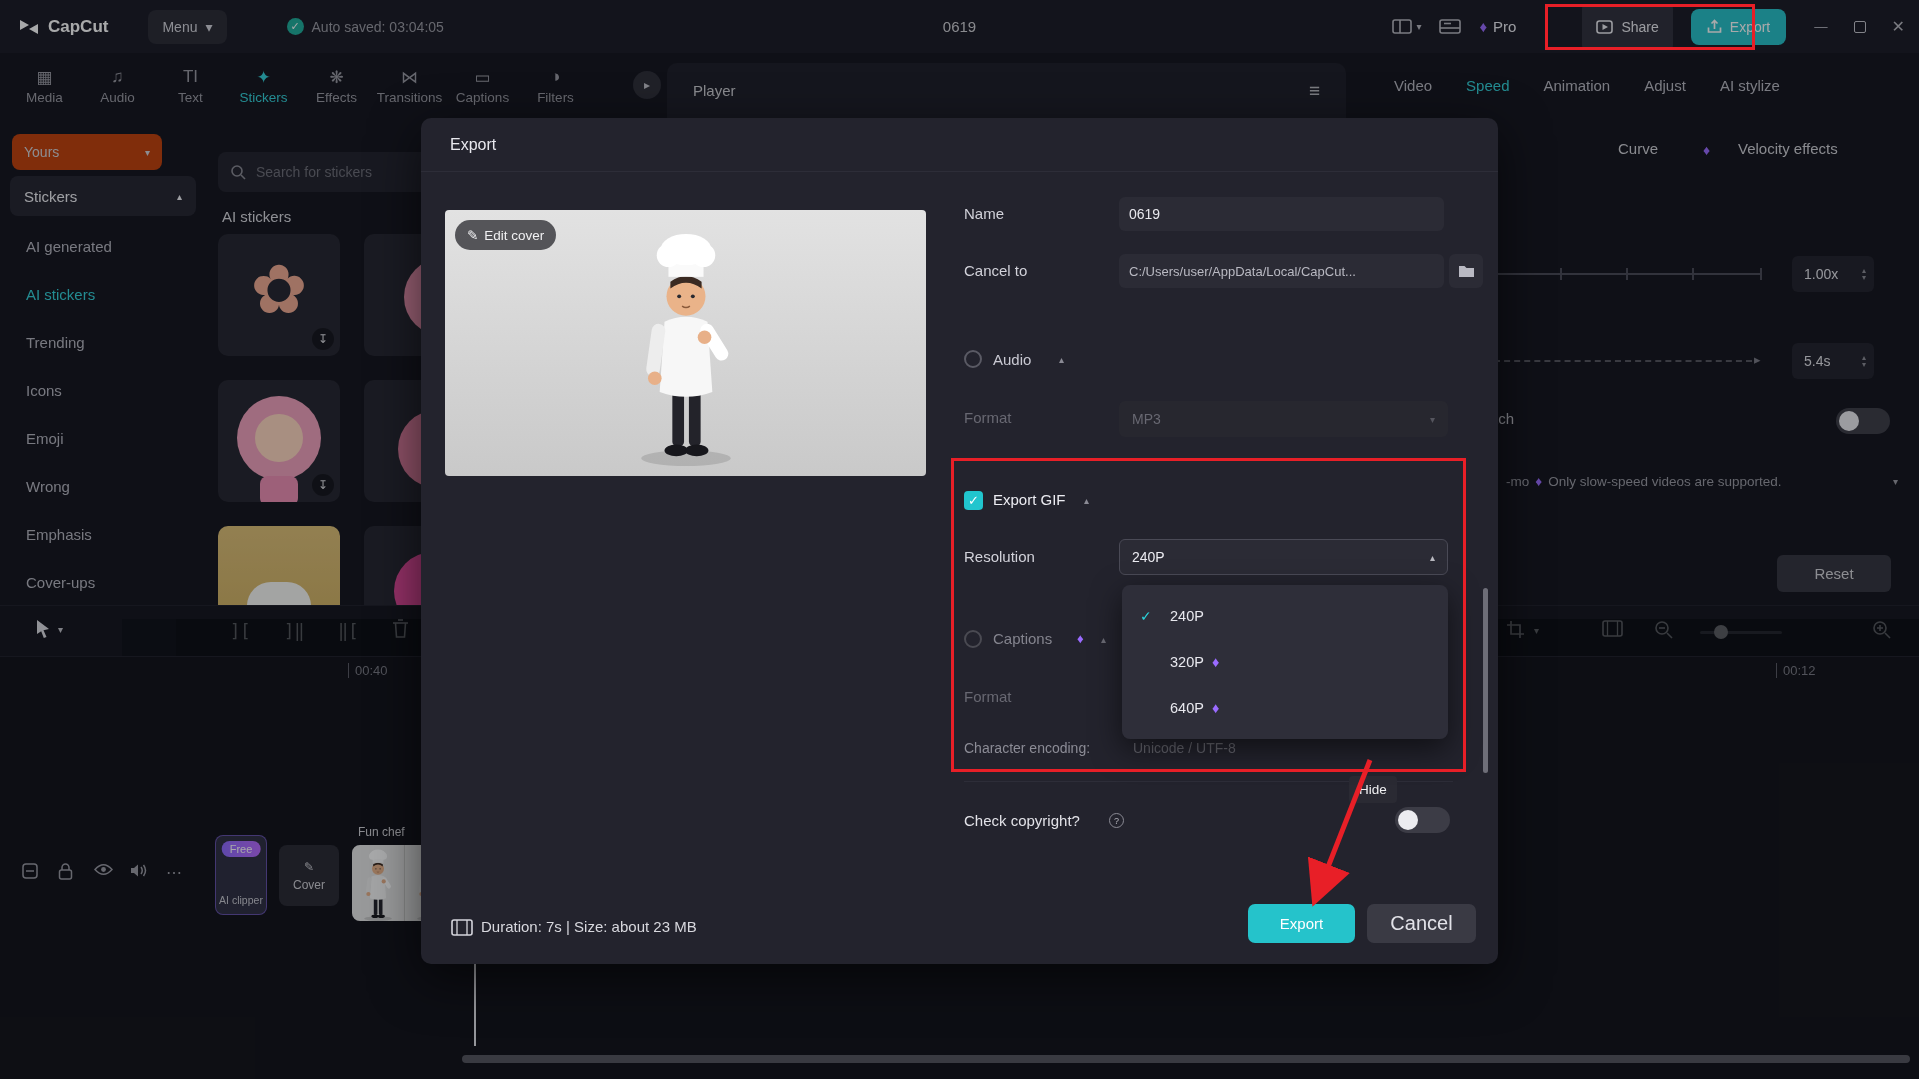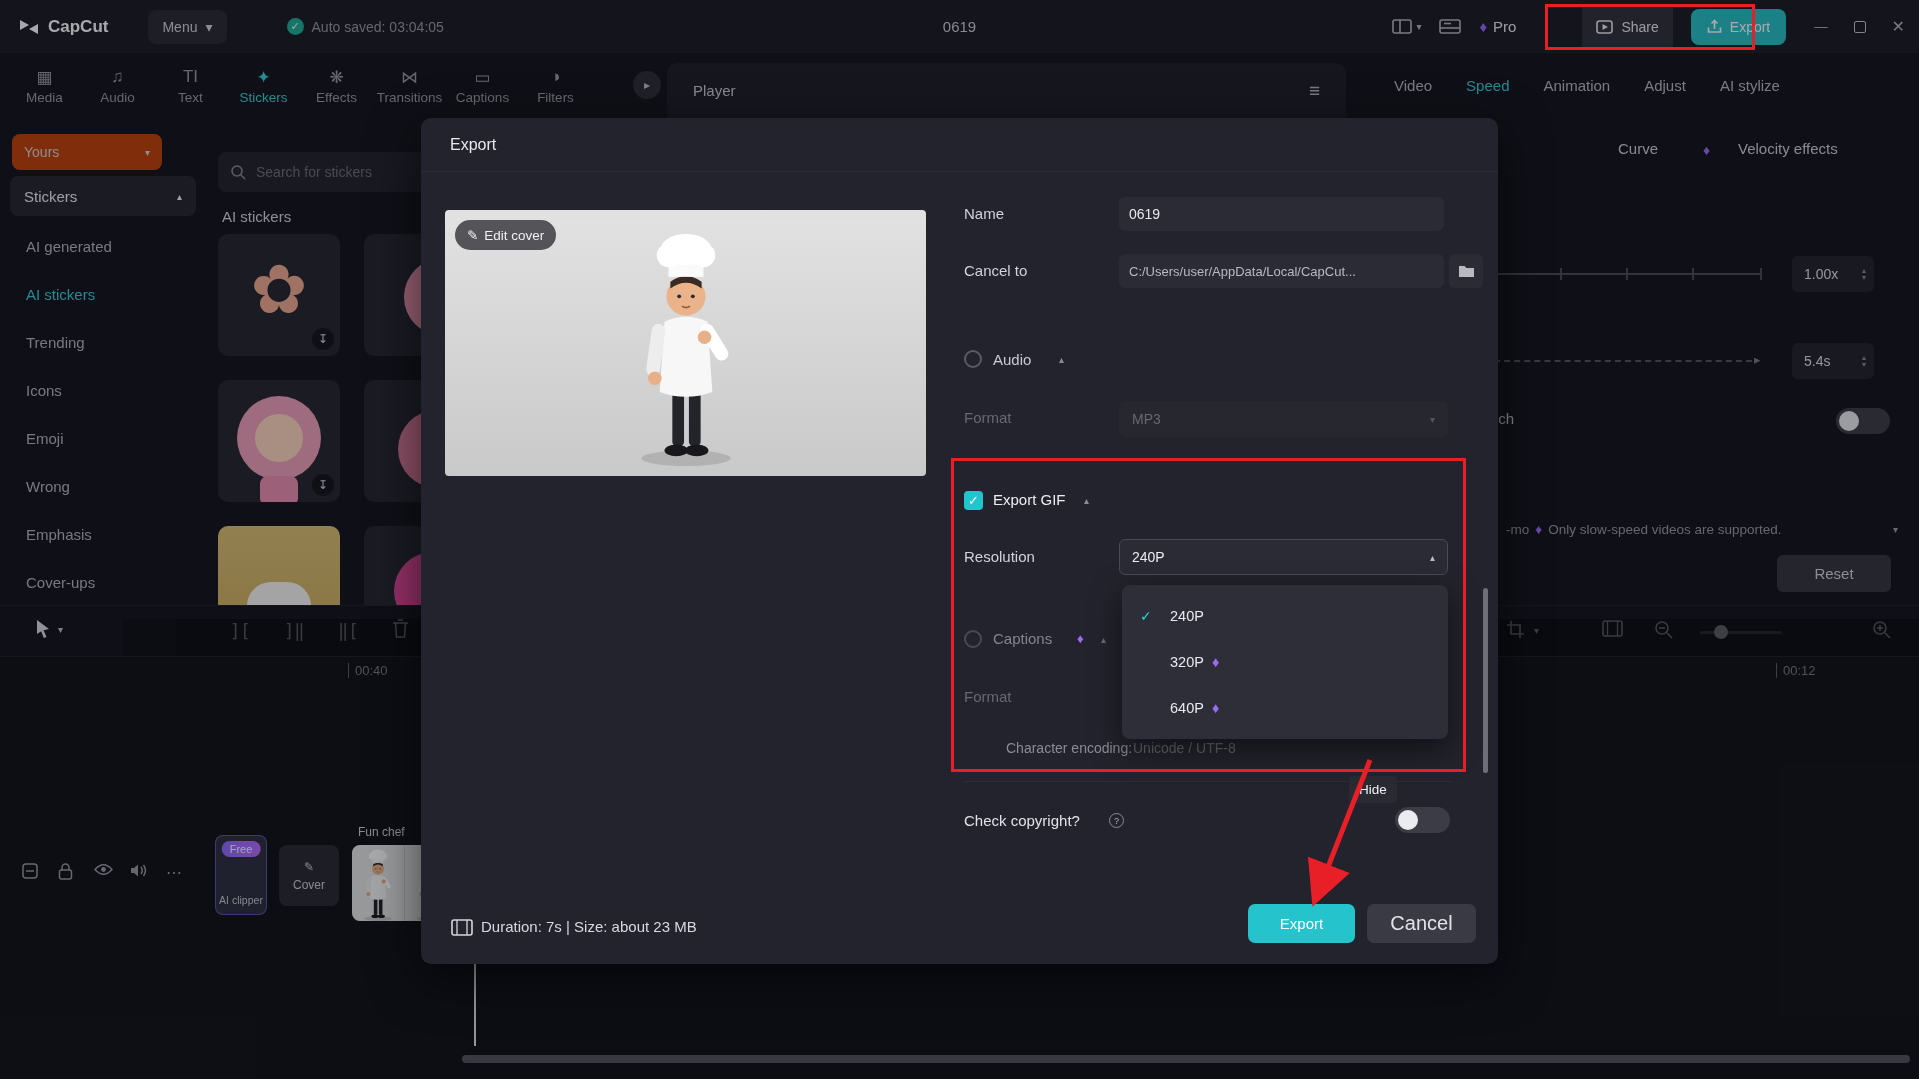--- a/index.html
+++ b/index.html
@@ -90,21 +90,21 @@
   .stepper { position:absolute; width:82px; height:36px; background:#23232d; border-radius:6px;
     display:flex; align-items:center; justify-content:space-between; padding:0 8px 0 12px;
     color:#e2e2e8; font-size:14px; }
   .stepper .arrows { display:flex; flex-direction:column; line-height:7px; font-size:8px; color:#8a8a94; }
   .rp-dashed { position:absolute; left:148px; top:242px; width:258px; border-top:2px dashed #55555f; }
   .rp-dash-arrow { position:absolute; left:408px; top:234px; color:#7a7a84; font-size:13px; }
   .rp-pitch { position:absolute; left:148px; top:292px; font-size:15px; color:#c5c5cd; }
   .toggle { position:absolute; width:54px; height:26px; background:#3e3e48; border-radius:13px; border:none; }
   .toggle .knob { position:absolute; left:3px; top:3px; width:20px; height:20px; border-radius:50%; background:#ececf0; }
   .rp-note { position:absolute; left:160px; top:356px; width:392px; display:flex; align-items:center; gap:6px;
-    color:#9a9aa3; font-size:13.5px;margin-top:48px; }
+    color:#9a9aa3; font-size:13.5px; }
   .reset-btn { position:absolute; left:431px; top:437px; width:114px; height:37px; background:#35353f;
     border:none; border-radius:6px; color:#d5d5da; font-size:15px; font-family:inherit; }
 
   
   .tl-toolbar { position:absolute; left:0; top:605px; width:1919px; height:52px; background:#15151e;
     border-top:1px solid #20202a; border-bottom:1px solid #20202a; }
   .tlb { position:absolute; background:none; border:none; color:#c0c0c8; font-size:17px; font-family:inherit; }
   .tlb.dim { color:#6a6a74; }
   .mono { font-family:"DejaVu Sans Mono", monospace; }
   .tl-zoom-slider { position:absolute; left:1700px; top:25px; width:82px; height:3px; background:#4b4b56; border-radius:2px; }
@@ -139,21 +139,21 @@
     padding-left:29px; font-size:16px; color:#e8e8ee; }
   .preview { position:absolute; left:24px; top:92px; width:481px; height:266px; border-radius:4px;
     background:linear-gradient(180deg,#e2e2e2,#c9c9c9); overflow:hidden; }
   .edit-cover { position:absolute; left:10px; top:10px; height:30px; border-radius:15px;
     background:rgba(30,30,36,0.72); border:none; color:#f0f0f2; font-size:13.5px; display:flex;
     align-items:center; gap:6px; padding:0 12px; font-family:inherit; z-index:2; }
   .chef-big { position:absolute; left:50%; transform:translateX(-50%); bottom:8px; height:238px; }
 
   .lbl { position:absolute; left:543px; font-size:15px; color:#d2d2da; }
   .lbl.dim1 { color:#686872; }
-  .lbl.dim2 { color:#8c8c96; font-size:14px;margin-left:42px; }
+  .lbl.dim2 { color:#8c8c96; font-size:14px; }
   .inp { position:absolute; left:698px; width:325px; height:34px; background:#2b2b35; border:none;
     border-radius:6px; color:#e8e8ee; font-size:14px; padding:0 10px; font-family:inherit; }
   .folder-btn { position:absolute; left:1028px; width:34px; height:34px; background:#2b2b35; border:none;
     border-radius:6px; display:flex; align-items:center; justify-content:center; }
   .cb-circle { position:absolute; left:543px; width:18px; height:18px; border:2px solid #5a5a64;
     border-radius:50%; background:none; }
   .cb-circle.dimmed { border-color:#4a4a52; }
   .cb-square { position:absolute; left:543px; width:19px; height:19px; background:#21c5ce; border:none;
     border-radius:4px; color:#fff; font-size:13px; display:flex; align-items:center; justify-content:center; }
   .caret { position:absolute; font-size:10px; color:#8a8a94; background:none; border:none; }

